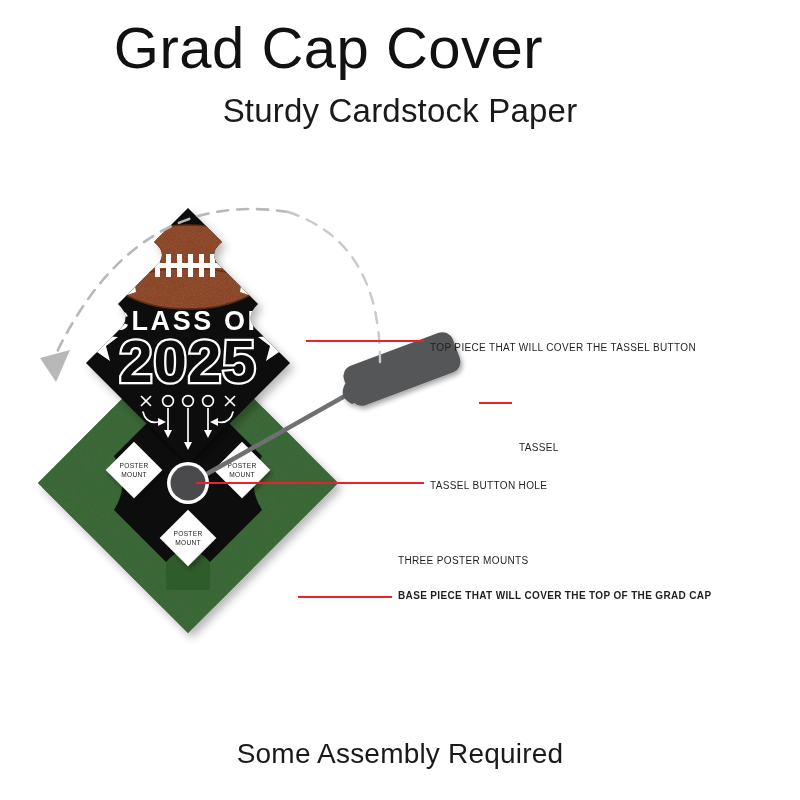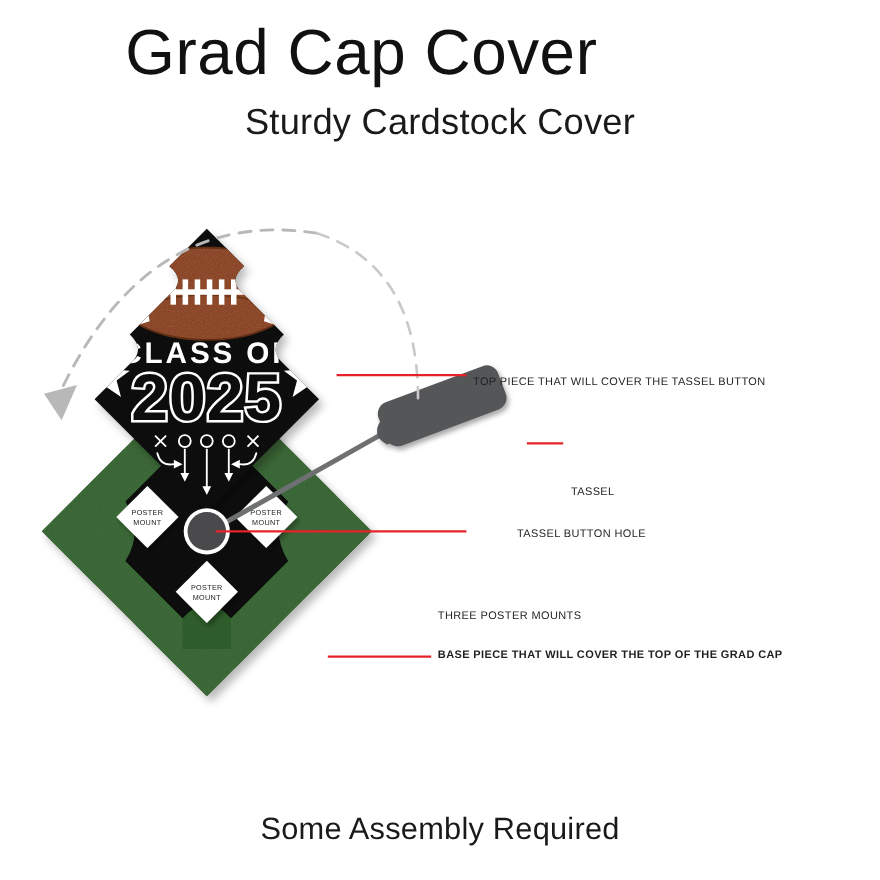--- a/index.html
+++ b/index.html
@@ -62,30 +62,30 @@
   .callout {
     position: absolute;
     font-size: 10px;
     letter-spacing: 0.35px;
     color: #1f1f1f;
     white-space: pre;
     line-height: 1.32;
   }
   #callout-top-piece  { left: 430px; top: 341px; }
   #callout-tassel     { left: 519px; top: 408px; margin-top: 33px; }
-  #callout-hole       { left: 430px; top: 479px; margin-left: 40px; }
+  #callout-hole       { left: 430px; top: 479px; }
   #callout-mounts     { left: 398px; top: 528px; text-align: center; }
   #callout-base       { left: 398px; top: 589px; font-weight: bold; }
 </style>
 </head>
 <body>
 
 <div id="product-title">Grad Cap Cover</div>
 
-<div id="product-subtitle">Sturdy Cardstock Cover</div>
+<div id="product-subtitle">Sturdy Cardstock Paper</div>
 
 <div id="artwork">
   <svg width="800" height="580" viewBox="0 0 800 580" xmlns="http://www.w3.org/2000/svg">
     <defs>
 
       <filter id="speckle" x="-10%" y="-10%" width="120%" height="120%">
         <feTurbulence type="fractalNoise" baseFrequency="0.62" numOctaves="4" seed="7" result="noise"></feTurbulence>
         <feColorMatrix in="noise" type="matrix" values="0 0 0 0 0.04
                   0 0 0 0 0.10
                   0 0 0 0 0.05

